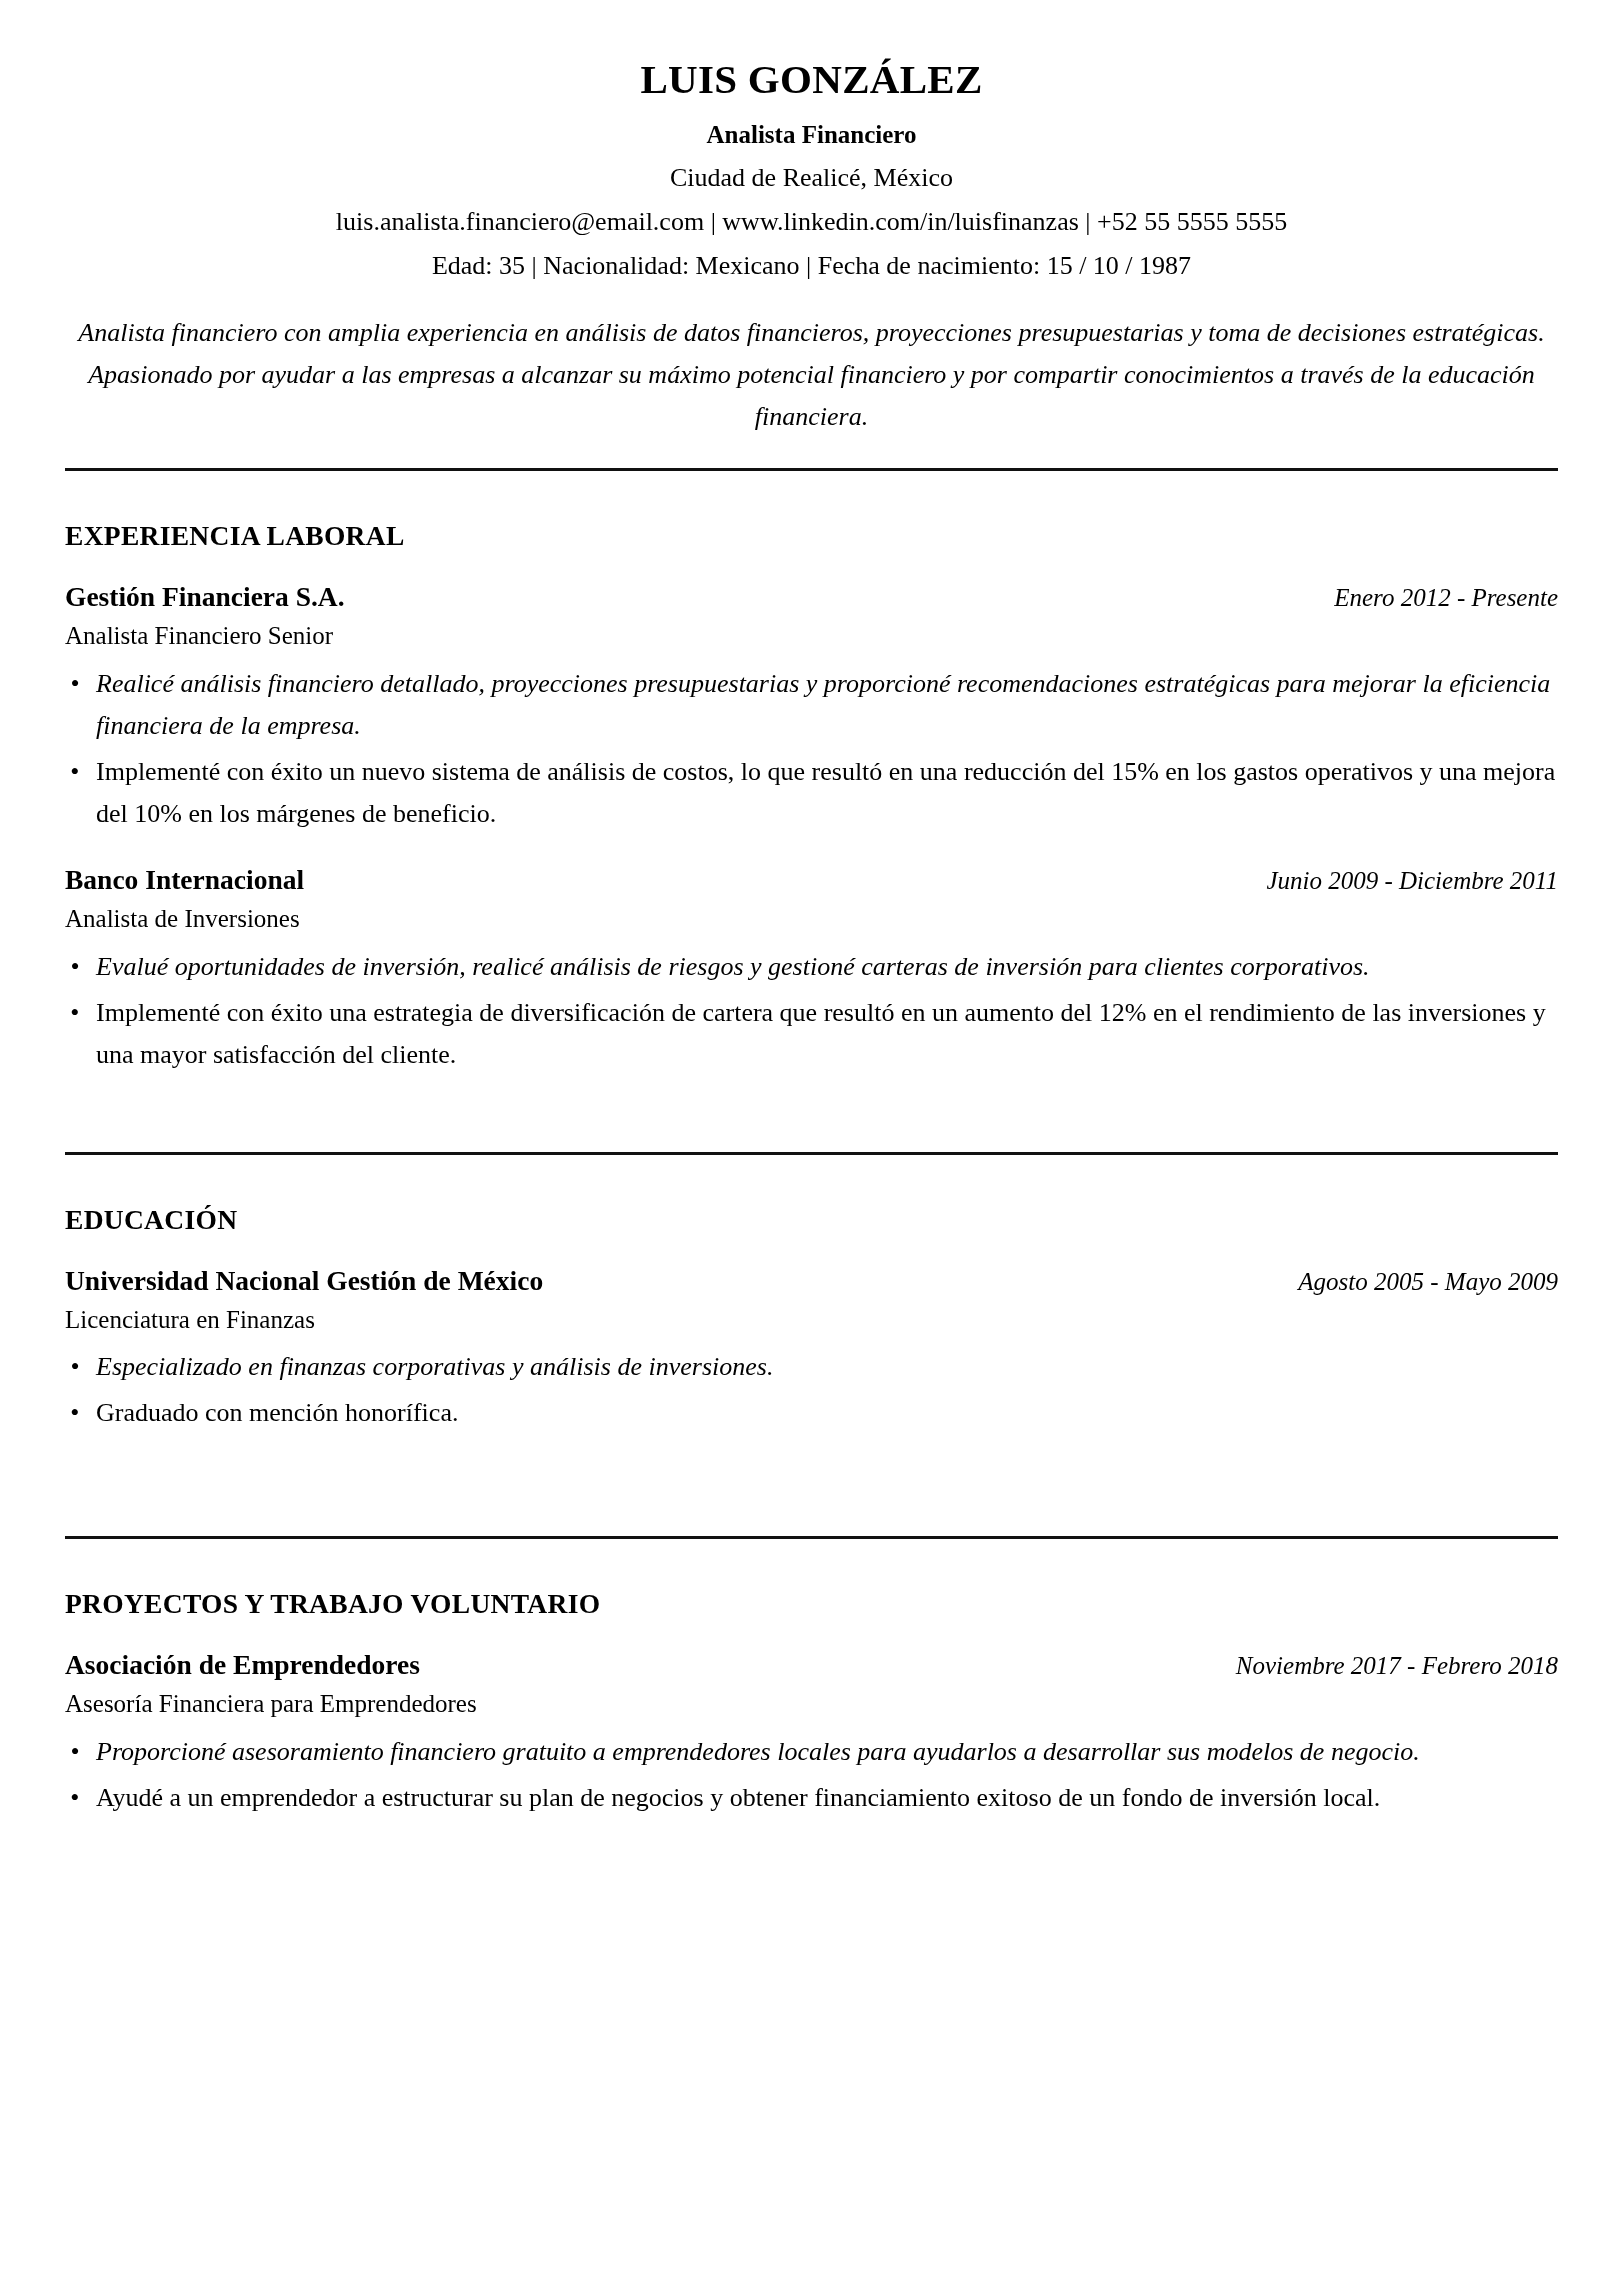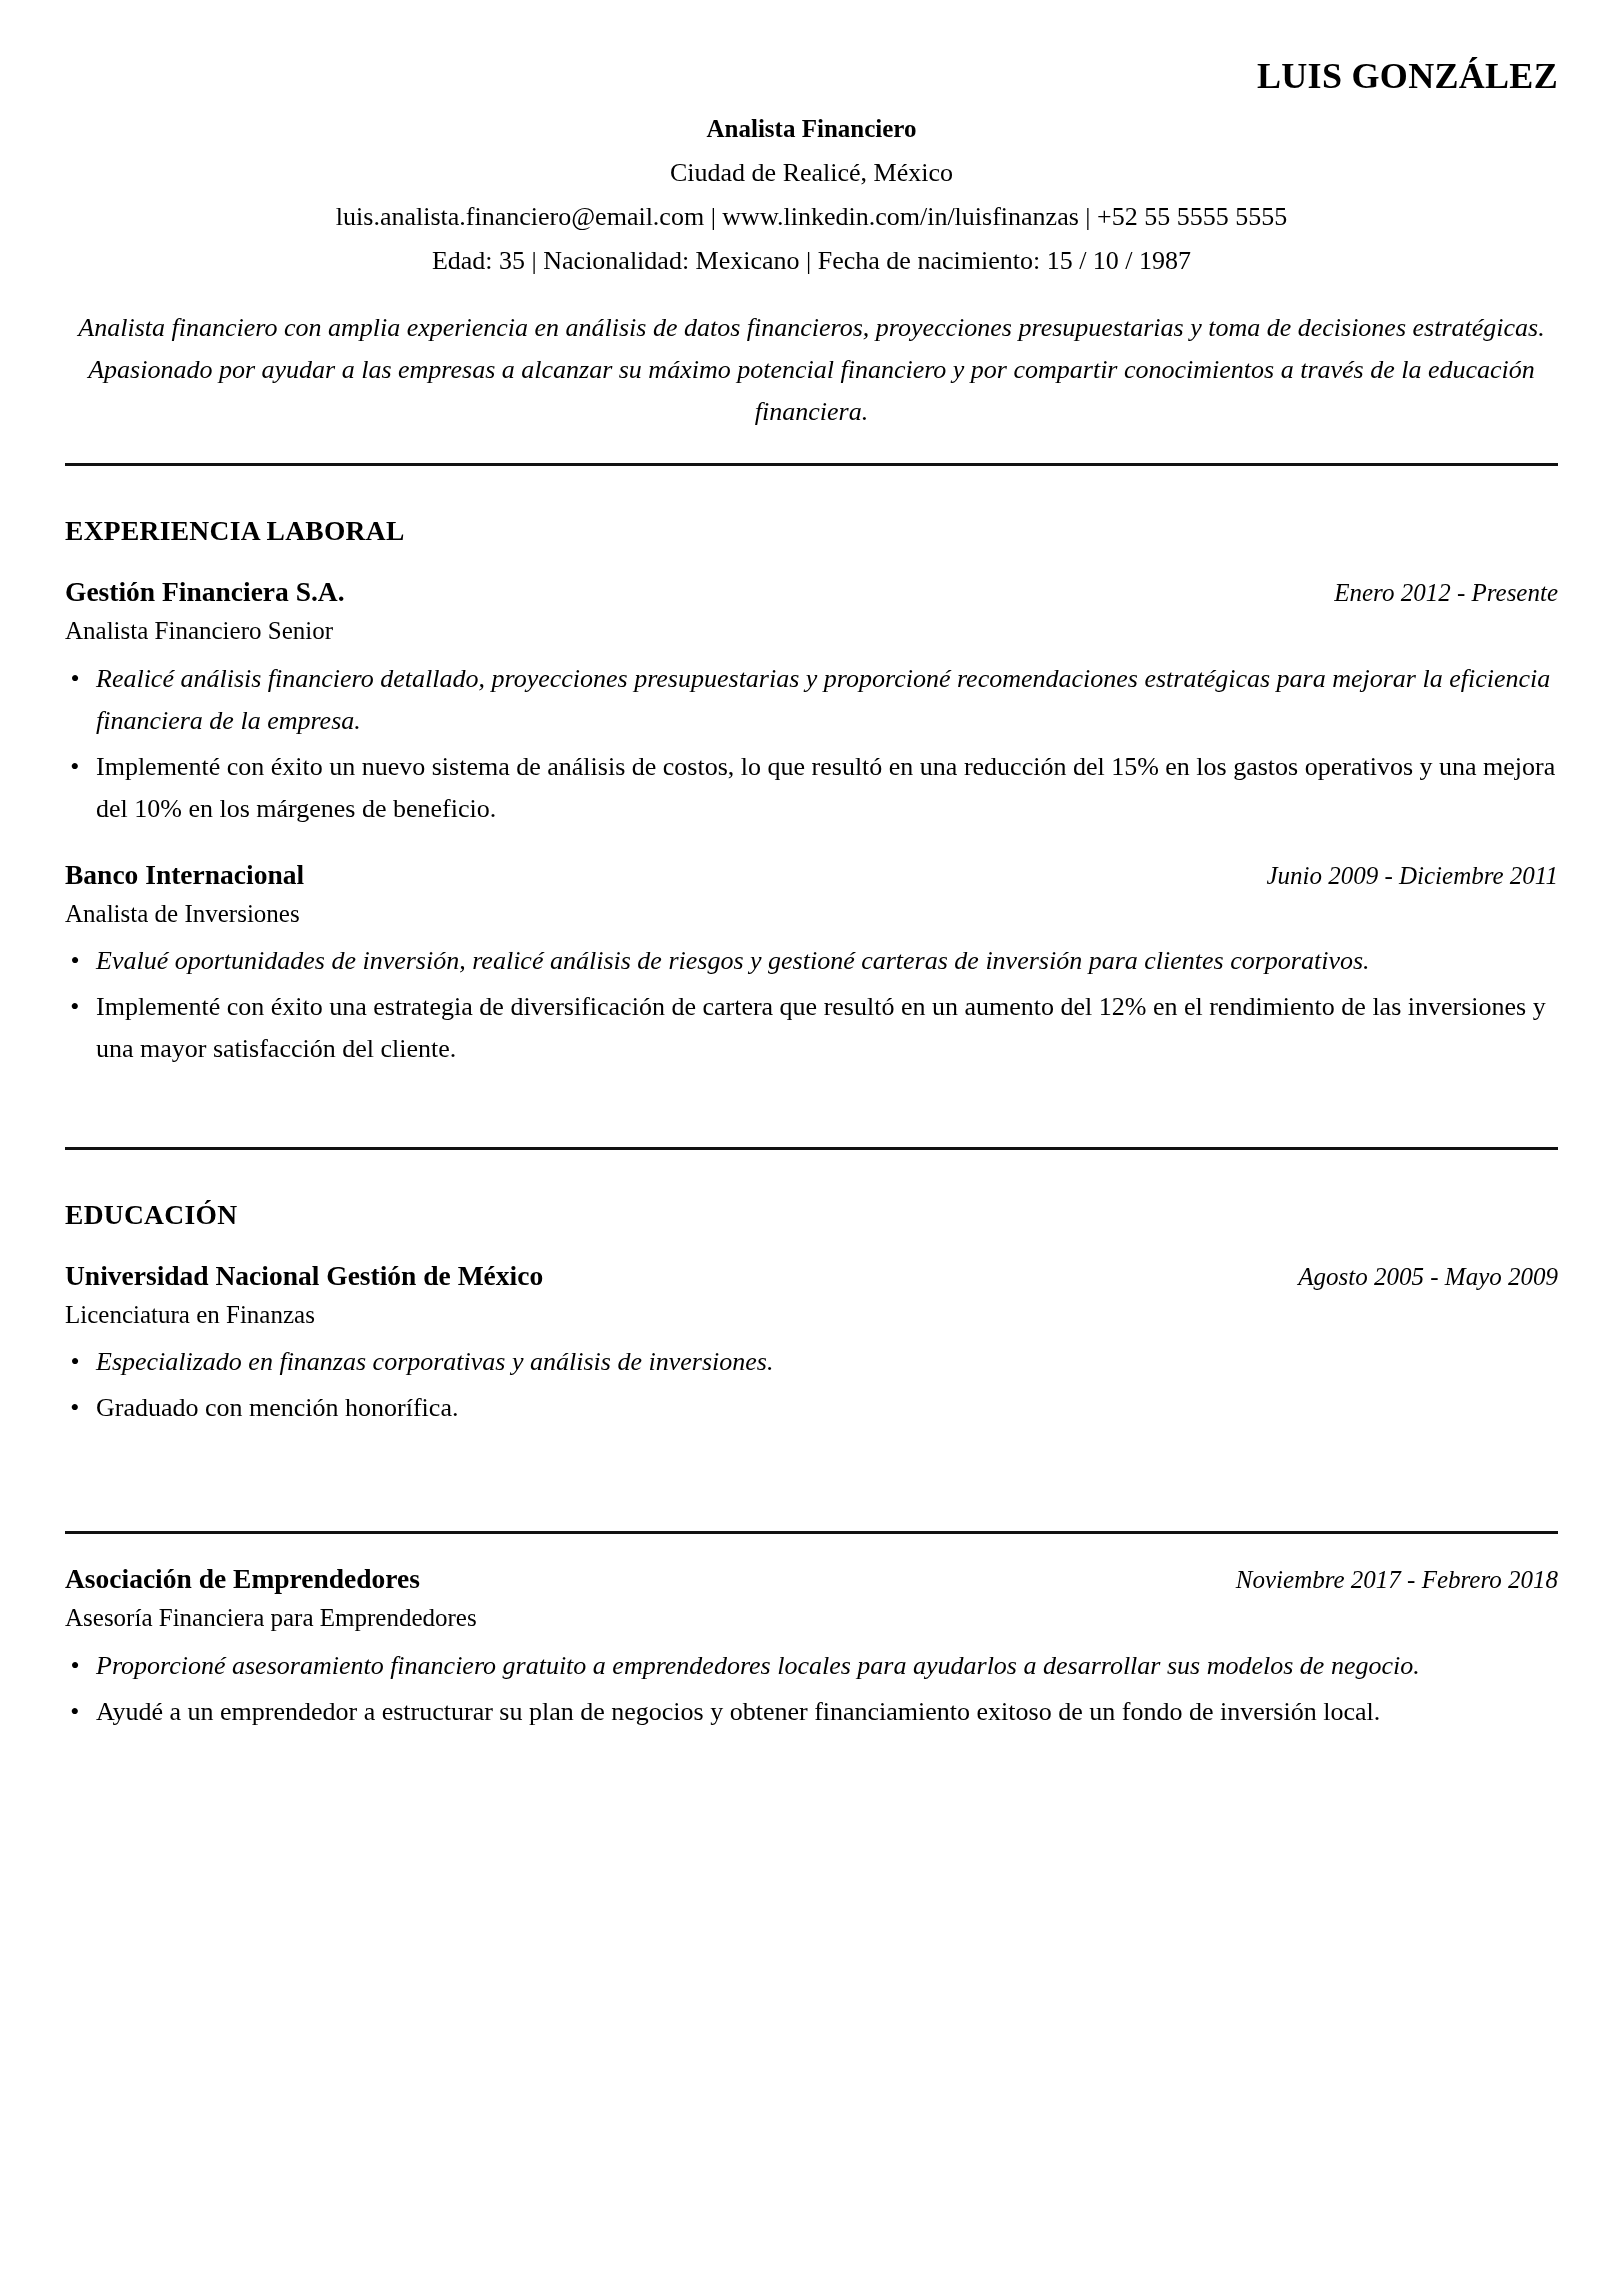--- a/index.html
+++ b/index.html
@@ -14,22 +14,22 @@
     background: #ffffff;
     font-family: "Liberation Serif", "DejaVu Serif", serif;
     color: #000000;
     box-sizing: border-box;
     padding: 0 65px;
     overflow: hidden;
   }
 
   
   .name {
-    text-align: right;
-    font-size: 36px;
+    text-align: center;
+    font-size: 41px;
     font-weight: bold;
     letter-spacing: 0.3px;
     margin: 58px 0 0 0;
     line-height: 1.05;
   }
   .job-title {
     text-align: center;
     font-size: 25px;
     font-weight: bold;
     margin: 19.6px 0 0 0;
@@ -199,20 +199,21 @@
         <li>Especializado en finanzas corporativas y análisis de inversiones.</li>
         <li>Graduado con mención honorífica.</li>
       </ul>
     </div>
   </div>
 
   <div class="gap-after-education"></div>
   <hr class="divider">
 
   <div class="section">
+    <div class="section-title">PROYECTOS Y TRABAJO VOLUNTARIO</div>
 
     <div class="entry">
       <div class="entry-head">
         <div class="org">Asociación de Emprendedores</div>
         <div class="dates">Noviembre 2017 - Febrero 2018</div>
       </div>
       <div class="role">Asesoría Financiera para Emprendedores</div>
       <ul class="bullets">
         <li>Proporcioné asesoramiento financiero gratuito a emprendedores locales para ayudarlos a desarrollar sus modelos de negocio.</li>
         <li>Ayudé a un emprendedor a estructurar su plan de negocios y obtener financiamiento exitoso de un fondo de inversión local.</li>

